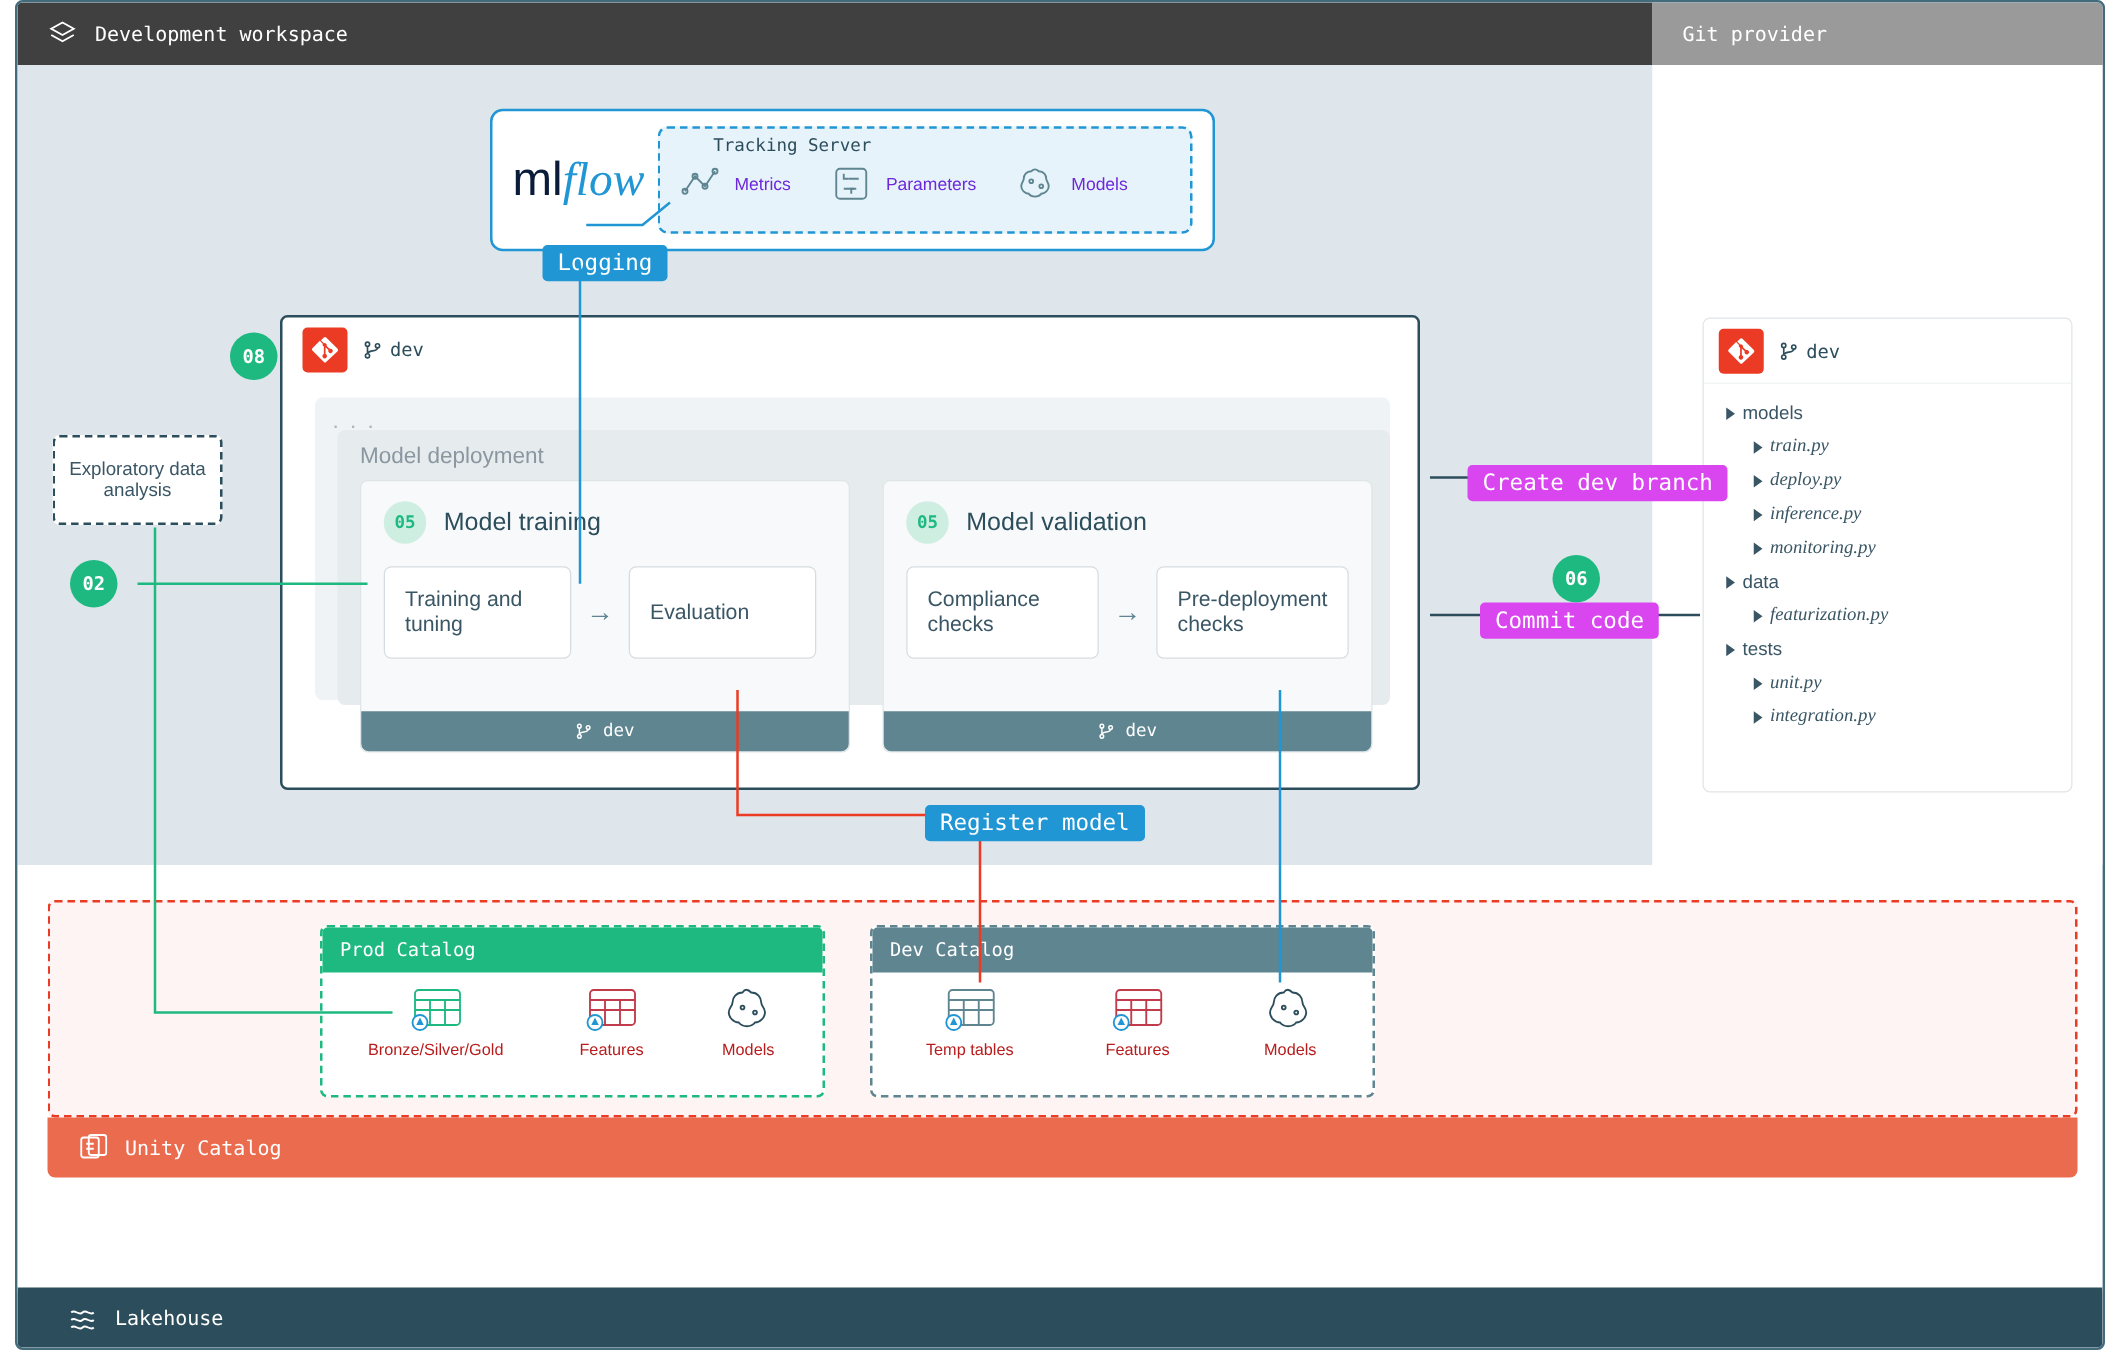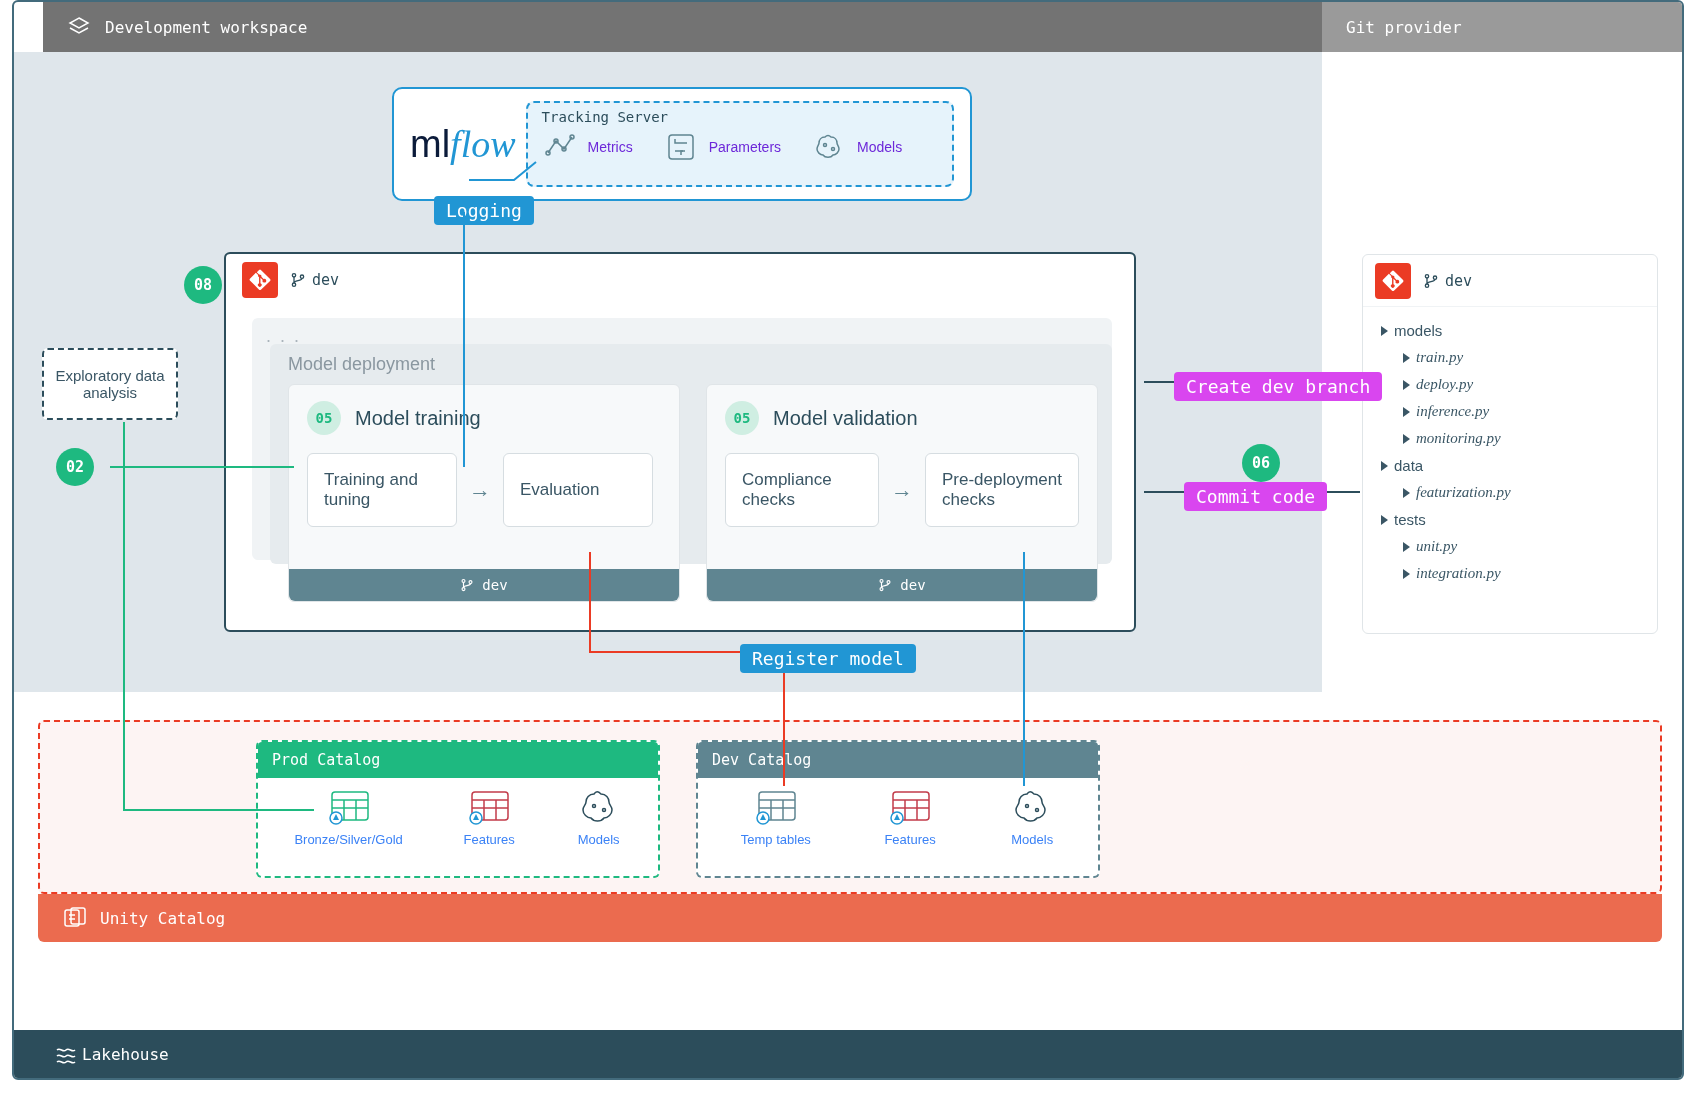--- a/index.html
+++ b/index.html
@@ -3,44 +3,44 @@
 <meta charset="utf-8">
 <style>
 * { box-sizing: border-box; margin: 0; padding: 0; }
 body { font-family: -apple-system, BlinkMacSystemFont, "Segoe UI", sans-serif; background: #fff; width: 1696px; height: 1096px; position: relative; }
 .mono { font-family: ui-monospace, "SF Mono", Menlo, monospace; }
 
 
 .outer { position: absolute; left: 12px; top: 0; width: 1672px; height: 1080px; background: #fff; border: 2px solid #436b7c; border-radius: 6px; overflow: hidden; }
 
 
-.lakehouse-bar { position: absolute; left: 0; bottom: 0; width: 100%; height: 48px; background: #2c4d5b; color: #fff; display: flex; align-items: center; padding: 0 40px; gap: 4px; }
+.lakehouse-bar { position: absolute; left: 0; bottom: 0; width: 100%; height: 48px; background: #2c4d5b; color: #fff; display: flex; align-items: center; padding: 0 40px; gap: 14px; }
 .lakehouse-bar svg { width: 24px; height: 24px; }
 
 
-.dev-ws-bar { position: absolute; left: 0; top: 0; width: 1308px; height: 50px; background: #737373; color: #fff; display: flex; align-items: center; padding: 0 24px; gap: 14px; margin-left: 29px; }
+.dev-ws-bar { position: absolute; left: 0; top: 0; width: 1308px; height: 50px; background: #404040; color: #fff; display: flex; align-items: center; padding: 0 24px; gap: 14px; }
 .dev-ws-bar svg { width: 24px; height: 24px; }
 
 
 .git-prov-bar { position: absolute; left: 1308px; top: 0; width: 364px; height: 50px; background: #9a9a9a; color: #fff; display: flex; align-items: center; padding: 0 24px; }
 
 
 .dev-ws-body { position: absolute; left: 0; top: 50px; width: 1308px; height: 640px; background: #dfe6eb; }
 
 .git-prov-body { position: absolute; left: 1308px; top: 50px; width: 364px; height: 640px; background: #fff; }
 
 
 .catalog-zone { position: absolute; left: 0; top: 690px; width: 100%; height: 342px; background: #fff; }
 
 
 .mlflow-box { position: absolute; left: 378px; top: 35px; width: 580px; height: 114px; border: 2px solid #2196d4; border-radius: 10px; background: #fff; display: flex; align-items: center; padding: 12px 16px; gap: 10px; }
 .mlflow-logo { font-size: 38px; font-weight: 300; color: #0b1b3a; }
 .mlflow-logo .flow { font-style: italic; color: #2196d4; font-family: Georgia, serif; }
 .tracking-box { flex: 1; height: 86px; border: 2px dashed #2196d4; border-radius: 8px; background: #e6f3fb; padding: 6px 14px; display: flex; flex-direction: column; gap: 4px; }
-.tracking-title { color: #2c4d5b; font-size: 14px; }
+.tracking-title { color: #2c4d5b; font-size: 14px; margin-left: 29px; }
 .tracking-items { display: flex; gap: 30px; align-items: center; }
 .track-item { display: flex; align-items: center; gap: 10px; color: #6d28d9; font-size: 14px; }
 .track-item svg { width: 36px; height: 36px; stroke: #5f8591; fill: none; stroke-width: 1.5; }
 
 
 .pill { position: absolute; background: #2196d4; color: #fff; font-size: 18px; padding: 4px 12px; border-radius: 4px; }
 .pill-dark { background: #d946ef; }
 .logging-pill { left: 420px; top: 144px; }
 
 
@@ -85,21 +85,21 @@
 
 
 .catalog-border { position: absolute; left: 24px; top: 28px; width: 1624px; height: 174px; border: 2px dashed #eb3b24; border-radius: 6px; background: #fdf4f3; }
 .catalog { position: absolute; top: 48px; width: 404px; height: 138px; border-radius: 6px; }
 .catalog.prod { left: 242px; border: 2px dashed #1eb980; background: #fff; }
 .catalog.dev { left: 682px; border: 2px dashed #5f8591; background: #fff; }
 .cat-head { height: 36px; border-radius: 4px 4px 0 0; color: #fff; display: flex; align-items: center; padding: 0 14px; font-size: 15px; }
 .catalog.prod .cat-head { background: #1eb980; }
 .catalog.dev .cat-head { background: #5f8591; }
 .cat-body { display: flex; justify-content: space-around; align-items: center; padding: 10px 6px; }
-.cat-item { display: flex; flex-direction: column; align-items: center; gap: 6px; font-size: 13px; color: #3b82f6; }
+.cat-item { display: flex; flex-direction: column; align-items: center; gap: 6px; font-size: 13px; color: #b91c1c; }
 .cat-item svg { width: 46px; height: 38px; }
 .unity-bar { position: absolute; left: 24px; top: 202px; width: 1624px; height: 48px; background: #eb6b4f; color: #fff; display: flex; align-items: center; padding: 0 24px; gap: 14px; border-radius: 0 0 6px 6px; }
 .unity-bar svg { width: 24px; height: 24px; }
 
 
 .connectors { position: absolute; left: 0; top: 0; width: 100%; height: 100%; pointer-events: none; }
 .connectors path, .connectors line { fill: none; stroke-width: 2; }
 
 </style>
 </head>

